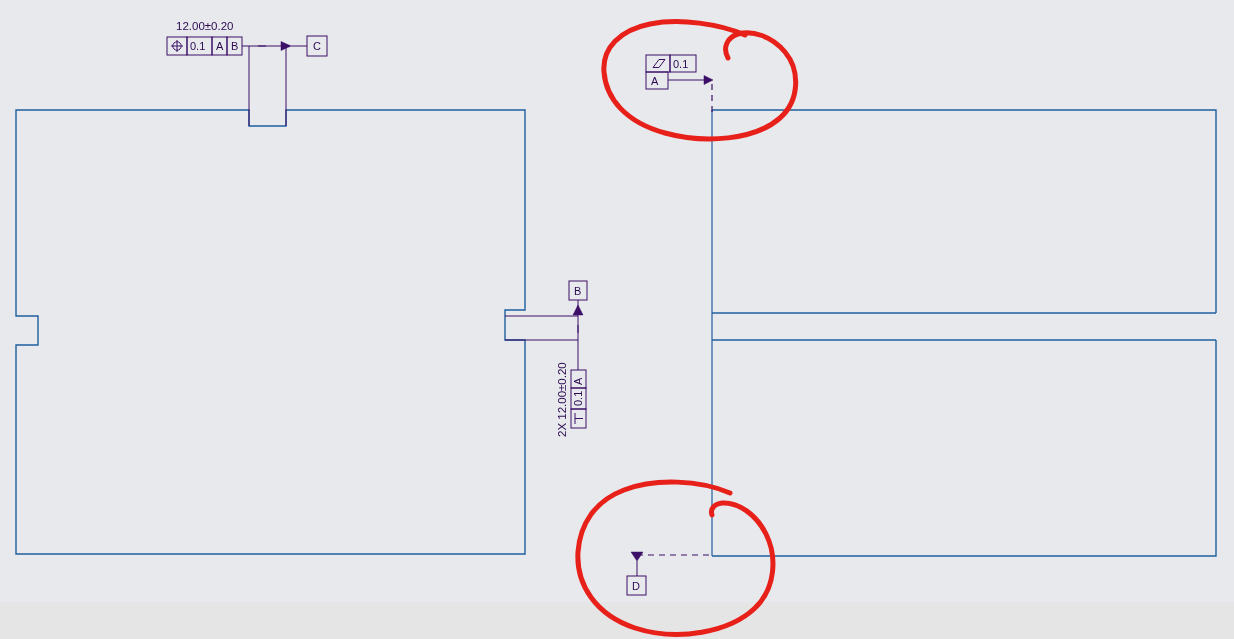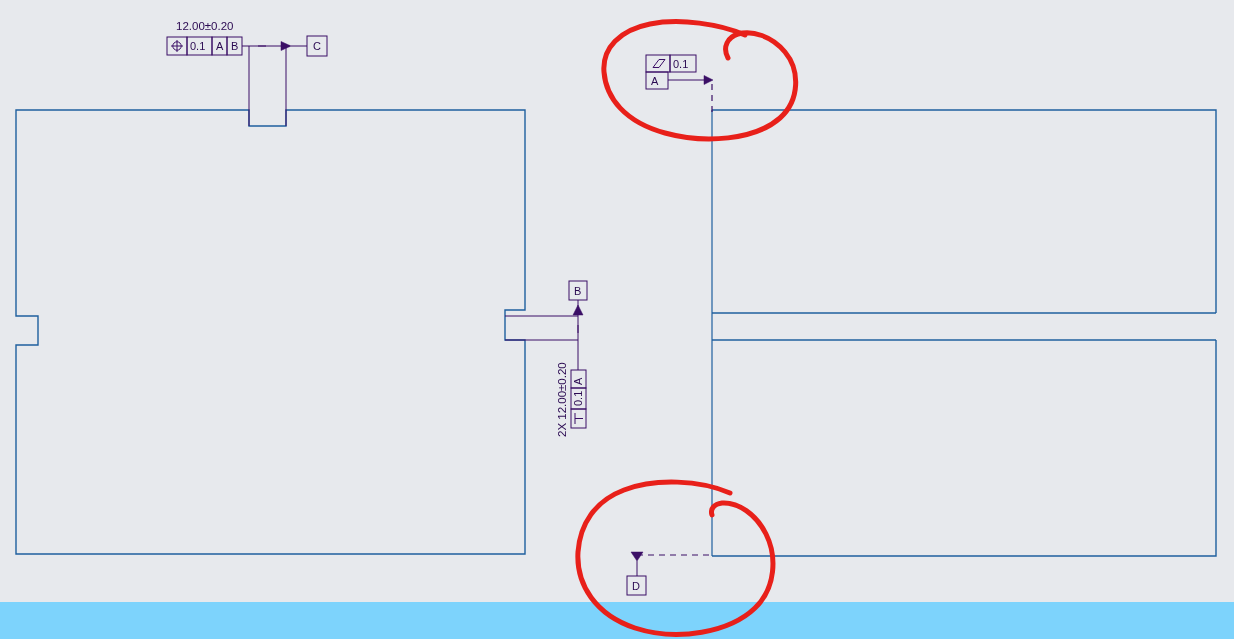--- a/index.html
+++ b/index.html
@@ -6,21 +6,21 @@
     margin: 0;
     padding: 0;
     background: #ffffff;
     font-family: "Liberation Sans", sans-serif;
   }
   #app {
     position: relative;
     width: 1234px;
     height: 639px;
     overflow: hidden;
-    background: #7dd3fc;
+    background: #e5e5e5;
   }
   #canvas-bg {
     position: absolute;
     left: 0;
     top: 0;
     width: 1234px;
     height: 602px;
     background: #e7e9ed;
   }
   svg.layer {

